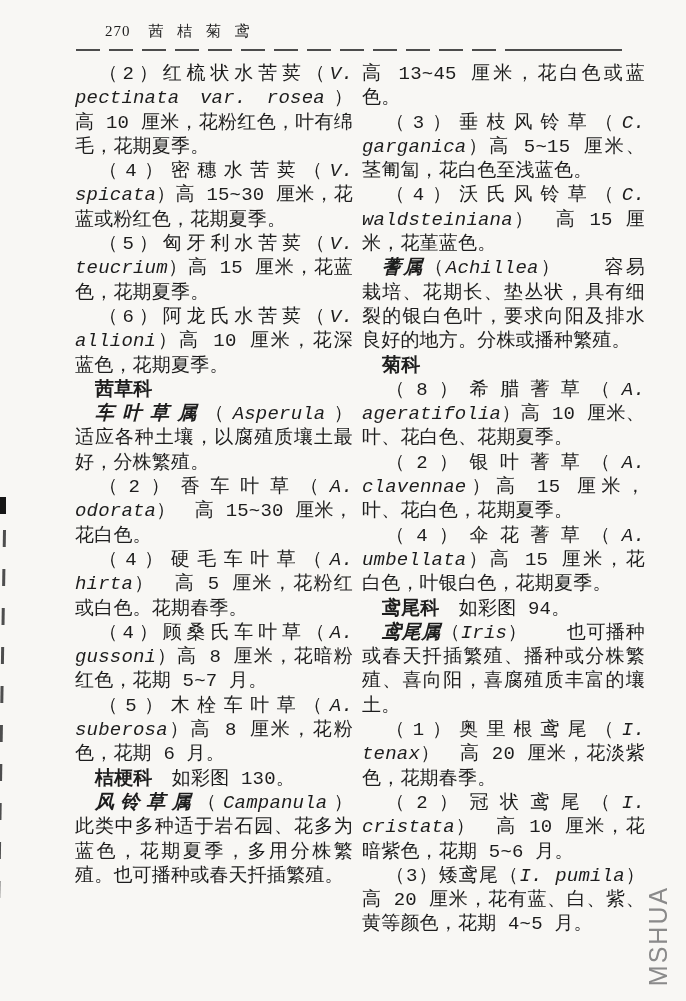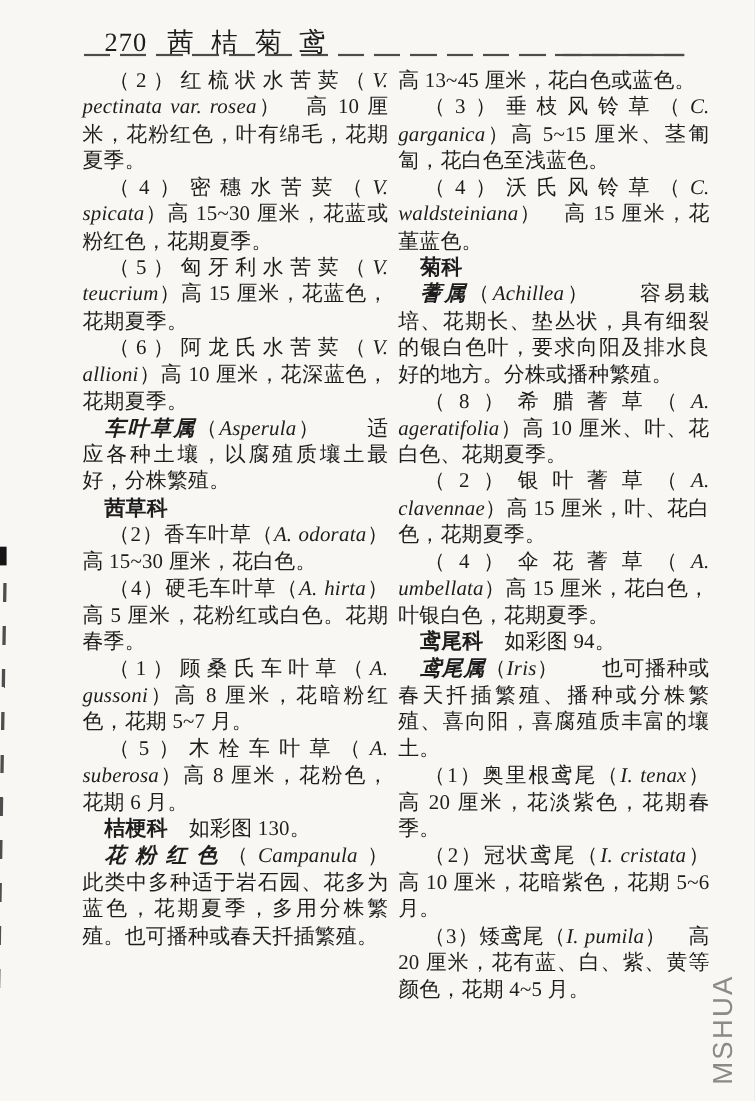--- a/index.html
+++ b/index.html
@@ -5,38 +5,38 @@
   html,body { margin:0; padding:0; background:#e8e8e6; }
   .page {
     position:relative;
     width:686px; height:1001px;
     background:#f8f7f4;
     overflow:hidden;
     font-family:"Liberation Serif","DejaVu Serif",serif;
     color:#1d1d1d;
   }
   
-  .header { position:absolute; top:22px; left:95px; font-size:24px; white-space:nowrap;text-decoration:underline; }
+  .header { position:absolute; top:22px; left:105px; font-size:15px; white-space:nowrap;text-decoration:underline; }
   .page-num { display:inline-block; letter-spacing:1px; }
   .page-title { display:inline-block; margin-left:18px; letter-spacing:5px; font-weight:500; }
   .rule {
     position:absolute; top:49px; left:76px; width:546px; height:2px;
     background:repeating-linear-gradient(90deg,#4c4c4c 0 24px,rgba(0,0,0,0) 24px 33px);
   }
   .rule .rule-solid { position:absolute; right:0; top:0; width:110px; height:2px; background:#4c4c4c; }
   
   .col {
     position:absolute; top:62px;
     font-size:19px; line-height:24.3px;
     text-align:justify;
     letter-spacing:0.2px;
   }
   .col-left  { left:75px;  width:278px; }
   .col-right { left:362px; width:283px; }
-  .para { margin:0; }
+  .para { margin:0;font-family:Liberation Mono, monospace; }
   .para.item    { text-indent:1.25em; }
   .para.heading { text-indent:1.05em; }
   .para.genus   { text-indent:1.05em; }
   .para.cont    { text-indent:0; }
   .run-b   { font-weight:bold; }
   .run-g   { font-weight:bold; font-style:italic; }
   .run-lat { font-style:italic; }
   
   .watermark {
     position:absolute; left:658px; top:936px;
@@ -64,35 +64,35 @@
 
   <div class="rule">
       <span class="rule-solid"></span>
     </div>
 
   <div class="col col-left">
       <p class="para item"><span class="run-cn">（2）红梳状水苦荬（</span><span class="run-lat">V. pectinata var. rosea</span><span class="run-cn">）　高 10 厘米，花粉红色，叶有绵毛，花期夏季。</span></p>
       <p class="para item"><span class="run-cn">（4）密穗水苦荬（</span><span class="run-lat">V. spicata</span><span class="run-cn">）高 15~30 厘米，花蓝或粉红色，花期夏季。</span></p>
       <p class="para item"><span class="run-cn">（5）匈牙利水苦荬（</span><span class="run-lat">V. teucrium</span><span class="run-cn">）高 15 厘米，花蓝色，花期夏季。</span></p>
       <p class="para item"><span class="run-cn">（6）阿龙氏水苦荬（</span><span class="run-lat">V. allioni</span><span class="run-cn">）高 10 厘米，花深蓝色，花期夏季。</span></p>
+      <p class="para heading"><span class="run-b">茜草科</span></p>
       <p class="para genus"><span class="run-g">车叶草属</span><span class="run-cn">（</span><span class="run-lat">Asperula</span><span class="run-cn">）　　适应各种土壤，以腐殖质壤土最好，分株繁殖。</span></p>
-      <p class="para heading"><span class="run-b">茜草科</span></p>
       <p class="para item"><span class="run-cn">（2）香车叶草（</span><span class="run-lat">A. odorata</span><span class="run-cn">）　高 15~30 厘米，花白色。</span></p>
       <p class="para item"><span class="run-cn">（4）硬毛车叶草（</span><span class="run-lat">A. hirta</span><span class="run-cn">）　高 5 厘米，花粉红或白色。花期春季。</span></p>
-      <p class="para item"><span class="run-cn">（1）顾桑氏车叶草（</span><span class="run-lat">A. gussoni</span><span class="run-cn">）高 8 厘米，花暗粉红色，花期 5~7 月。</span></p>
+      <p class="para item"><span class="run-cn">（4）顾桑氏车叶草（</span><span class="run-lat">A. gussoni</span><span class="run-cn">）高 8 厘米，花暗粉红色，花期 5~7 月。</span></p>
       <p class="para item"><span class="run-cn">（5）木栓车叶草（</span><span class="run-lat">A. suberosa</span><span class="run-cn">）高 8 厘米，花粉色，花期 6 月。</span></p>
       <p class="para heading"><span class="run-b">桔梗科</span><span class="run-cn">　如彩图 130。</span></p>
-      <p class="para genus"><span class="run-g">花粉红色</span><span class="run-cn">（</span><span class="run-lat">Campanula</span><span class="run-cn">）　　此类中多种适于岩石园、花多为蓝色，花期夏季，多用分株繁殖。也可播种或春天扦插繁殖。</span></p>
+      <p class="para genus"><span class="run-g">风铃草属</span><span class="run-cn">（</span><span class="run-lat">Campanula</span><span class="run-cn">）　　此类中多种适于岩石园、花多为蓝色，花期夏季，多用分株繁殖。也可播种或春天扦插繁殖。</span></p>
     </div>
   <div class="col col-right">
       <p class="para cont"><span class="run-cn">高 13~45 厘米，花白色或蓝色。</span></p>
       <p class="para item"><span class="run-cn">（3）垂枝风铃草（</span><span class="run-lat">C. garganica</span><span class="run-cn">）高 5~15 厘米、茎匍匐，花白色至浅蓝色。</span></p>
       <p class="para item"><span class="run-cn">（4）沃氏风铃草（</span><span class="run-lat">C. waldsteiniana</span><span class="run-cn">）　高 15 厘米，花堇蓝色。</span></p>
+      <p class="para genus"><span class="run-g">蓍属</span><span class="run-cn">（</span><span class="run-lat">Achillea</span><span class="run-cn">）　　容易栽培、花期长、垫丛状，具有细裂的银白色叶，要求向阳及排水良好的地方。分株或播种繁殖。</span></p>
       <p class="para heading"><span class="run-b">菊科</span></p>
-      <p class="para genus"><span class="run-g">蓍属</span><span class="run-cn">（</span><span class="run-lat">Achillea</span><span class="run-cn">）　　容易栽培、花期长、垫丛状，具有细裂的银白色叶，要求向阳及排水良好的地方。分株或播种繁殖。</span></p>
       <p class="para item"><span class="run-cn">（8）希腊蓍草（</span><span class="run-lat">A. ageratifolia</span><span class="run-cn">）高 10 厘米、叶、花白色、花期夏季。</span></p>
       <p class="para item"><span class="run-cn">（2）银叶蓍草（</span><span class="run-lat">A. clavennae</span><span class="run-cn">）高 15 厘米，叶、花白色，花期夏季。</span></p>
       <p class="para item"><span class="run-cn">（4）伞花蓍草（</span><span class="run-lat">A. umbellata</span><span class="run-cn">）高 15 厘米，花白色，叶银白色，花期夏季。</span></p>
       <p class="para heading"><span class="run-b">鸢尾科</span><span class="run-cn">　如彩图 94。</span></p>
       <p class="para genus"><span class="run-g">鸢尾属</span><span class="run-cn">（</span><span class="run-lat">Iris</span><span class="run-cn">）　　也可播种或春天扦插繁殖、播种或分株繁殖、喜向阳，喜腐殖质丰富的壤土。</span></p>
       <p class="para item"><span class="run-cn">（1）奥里根鸢尾（</span><span class="run-lat">I. tenax</span><span class="run-cn">）　高 20 厘米，花淡紫色，花期春季。</span></p>
       <p class="para item"><span class="run-cn">（2）冠状鸢尾（</span><span class="run-lat">I. cristata</span><span class="run-cn">）　高 10 厘米，花暗紫色，花期 5~6 月。</span></p>
       <p class="para item"><span class="run-cn">（3）矮鸢尾（</span><span class="run-lat">I. pumila</span><span class="run-cn">）　高 20 厘米，花有蓝、白、紫、黄等颜色，花期 4~5 月。</span></p>
     </div>
 

